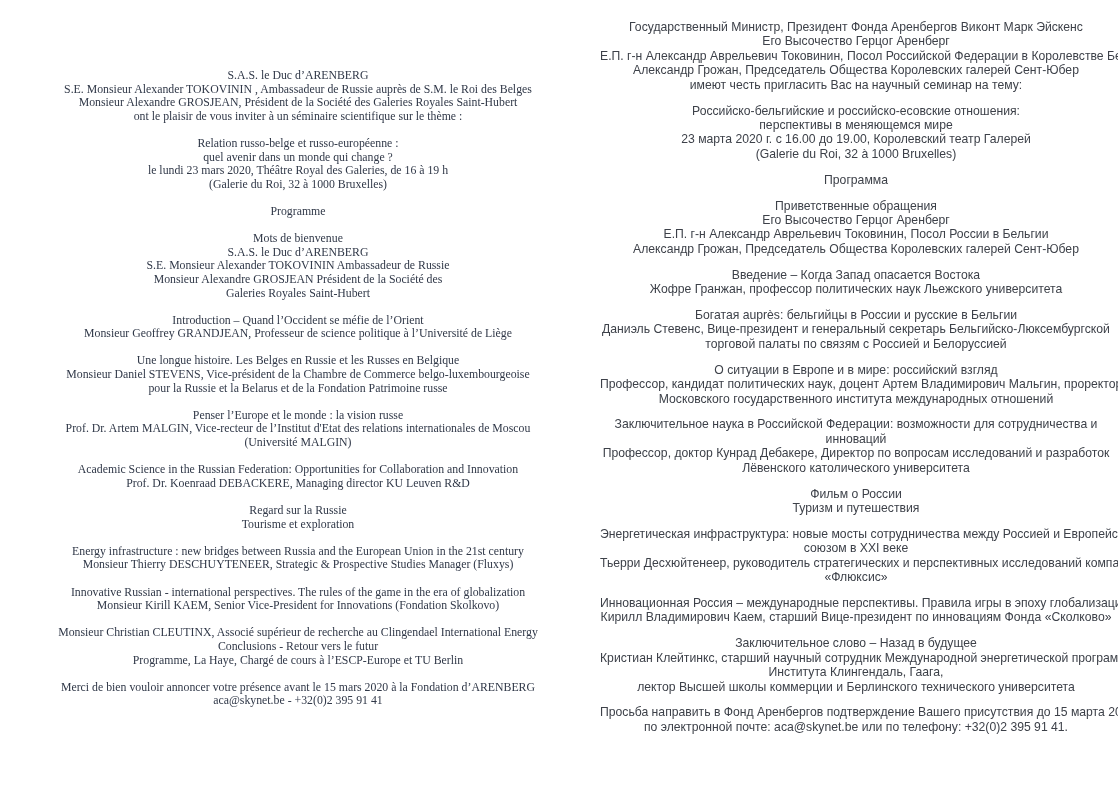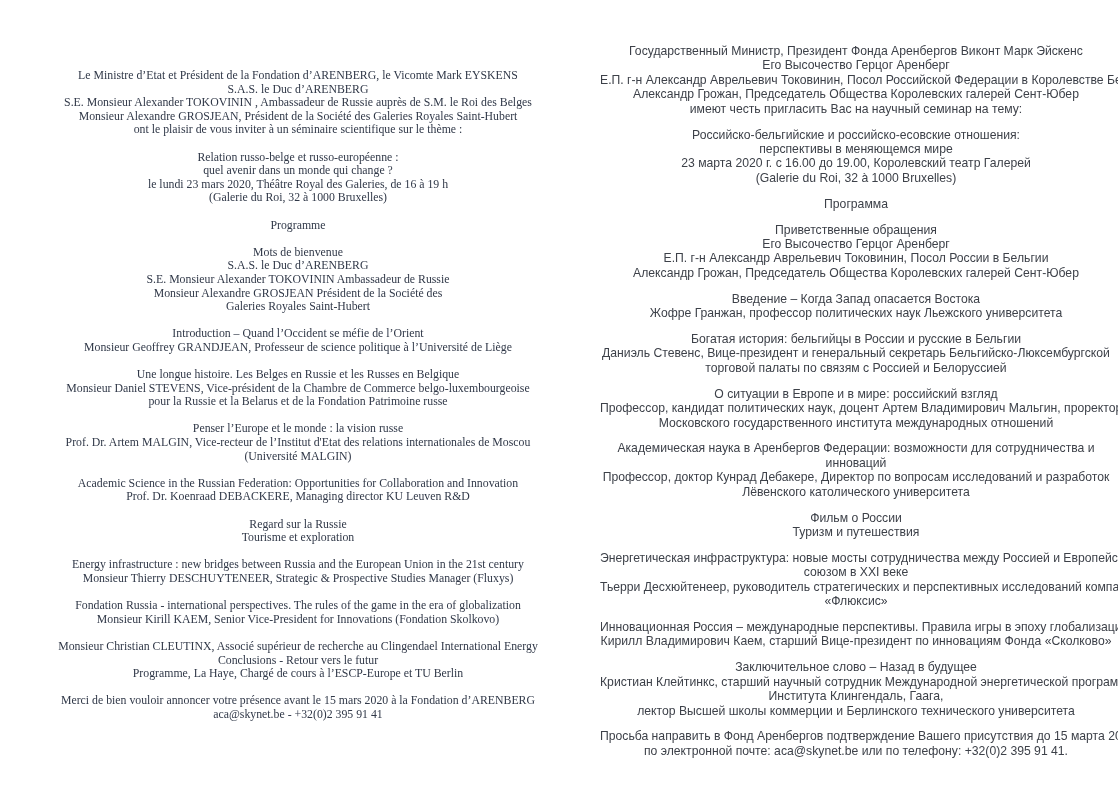--- a/index.html
+++ b/index.html
@@ -28,35 +28,34 @@
     top: 69px;
     width: 512px;
     font-family: "Liberation Serif", "DejaVu Serif", serif;
     font-size: 11.8px;
     line-height: 13.6px;
     color: #303848;
   }
   .page-left .block { margin-bottom: 13.6px; }
   .page-right {
     left: 600px;
-    top: 44px;
+    top: 20px;
     width: 512px;
     font-family: "Liberation Sans", "DejaVu Sans", sans-serif;
     font-size: 12.2px;
     line-height: 14.4px;
     color: #3d4149;
   }
   .page-right .block { margin-bottom: 11.5px; }
 </style>
 </head>
 <body>
 
 <div class="page page-left">
     <div class="block">
-      <div class="line">Le Ministre d’Etat et Président de la Fondation d’ARENBERG, le Vicomte Mark EYSKENS</div>
       <div class="line">S.A.S. le Duc d’ARENBERG</div>
       <div class="line">S.E. Monsieur Alexander TOKOVININ , Ambassadeur de Russie auprès de S.M. le Roi des Belges</div>
       <div class="line">Monsieur Alexandre GROSJEAN, Président de la Société des Galeries Royales Saint-Hubert</div>
       <div class="line">ont le plaisir de vous inviter à un séminaire scientifique sur le thème :</div>
     </div>
     <div class="block">
       <div class="line bold">Relation russo-belge et russo-européenne :</div>
       <div class="line bold">quel avenir dans un monde qui change ?</div>
       <div class="line">le lundi 23 mars 2020, Théâtre Royal des Galeries, de 16 à 19 h</div>
       <div class="line">(Galerie du Roi, 32 à 1000 Bruxelles)</div>
@@ -91,21 +90,21 @@
     </div>
     <div class="block">
       <div class="line bold">Regard sur la Russie</div>
       <div class="line">Tourisme et exploration</div>
     </div>
     <div class="block">
       <div class="line bold">Energy infrastructure : new bridges between Russia and the European Union in the 21st century</div>
       <div class="line">Monsieur Thierry DESCHUYTENEER, Strategic &amp; Prospective Studies Manager (Fluxys)</div>
     </div>
     <div class="block">
-      <div class="line bold">Fondation Russia - international perspectives. The rules of the game in the era of globalization</div>
+      <div class="line bold">Innovative Russian - international perspectives. The rules of the game in the era of globalization</div>
       <div class="line">Monsieur Kirill KAEM, Senior Vice-President for Innovations (Fondation Skolkovo)</div>
     </div>
     <div class="block">
       <div class="line">Monsieur Christian CLEUTINX, Associé supérieur de recherche au Clingendael International Energy</div>
       <div class="line bold">Conclusions - Retour vers le futur</div>
       <div class="line">Programme, La Haye, Chargé de cours à l’ESCP-Europe et TU Berlin</div>
     </div>
     <div class="block">
       <div class="line">Merci de bien vouloir annoncer votre présence avant le 15 mars 2020 à la Fondation d’ARENBERG</div>
       <div class="line">aca@skynet.be - +32(0)2 395 91 41</div>
@@ -133,31 +132,31 @@
       <div class="line bold">Приветственные обращения</div>
       <div class="line">Его Высочество Герцог Аренберг</div>
       <div class="line">Е.П. г-н Александр Аврельевич Токовинин, Посол России в Бельгии</div>
       <div class="line">Александр Грожан, Председатель Общества Королевских галерей Сент-Юбер</div>
     </div>
     <div class="block">
       <div class="line bold">Введение – Когда Запад опасается Востока</div>
       <div class="line">Жофре Гранжан, профессор политических наук Льежского университета</div>
     </div>
     <div class="block">
-      <div class="line bold">Богатая история: бельгийцы в России и русские в Бельгии</div>
+      <div class="line bold">Богатая auprès: бельгийцы в России и русские в Бельгии</div>
       <div class="line">Даниэль Стевенс, Вице-президент и генеральный секретарь Бельгийско-Люксембургской</div>
       <div class="line">торговой палаты по связям с Россией и Белоруссией</div>
     </div>
     <div class="block">
       <div class="line bold">О ситуации в Европе и в мире: российский взгляд</div>
       <div class="line">Профессор, кандидат политических наук, доцент Артем Владимирович Мальгин, проректор</div>
       <div class="line">Московского государственного института международных отношений</div>
     </div>
     <div class="block">
-      <div class="line bold">Академическая наука в Аренбергов Федерации: возможности для сотрудничества и</div>
+      <div class="line bold">Заключительное наука в Российской Федерации: возможности для сотрудничества и</div>
       <div class="line bold">инноваций</div>
       <div class="line">Профессор, доктор Кунрад Дебакере, Директор по вопросам исследований и разработок</div>
       <div class="line">Лёвенского католического университета</div>
     </div>
     <div class="block">
       <div class="line bold">Фильм о России</div>
       <div class="line">Туризм и путешествия</div>
     </div>
     <div class="block">
       <div class="line bold">Энергетическая инфраструктура: новые мосты сотрудничества между Россией и Европейским</div>

